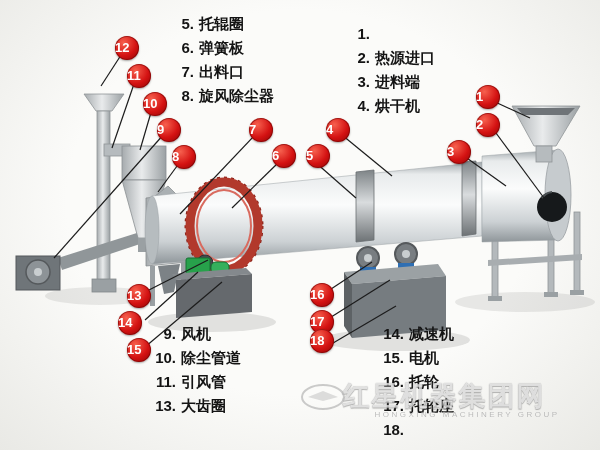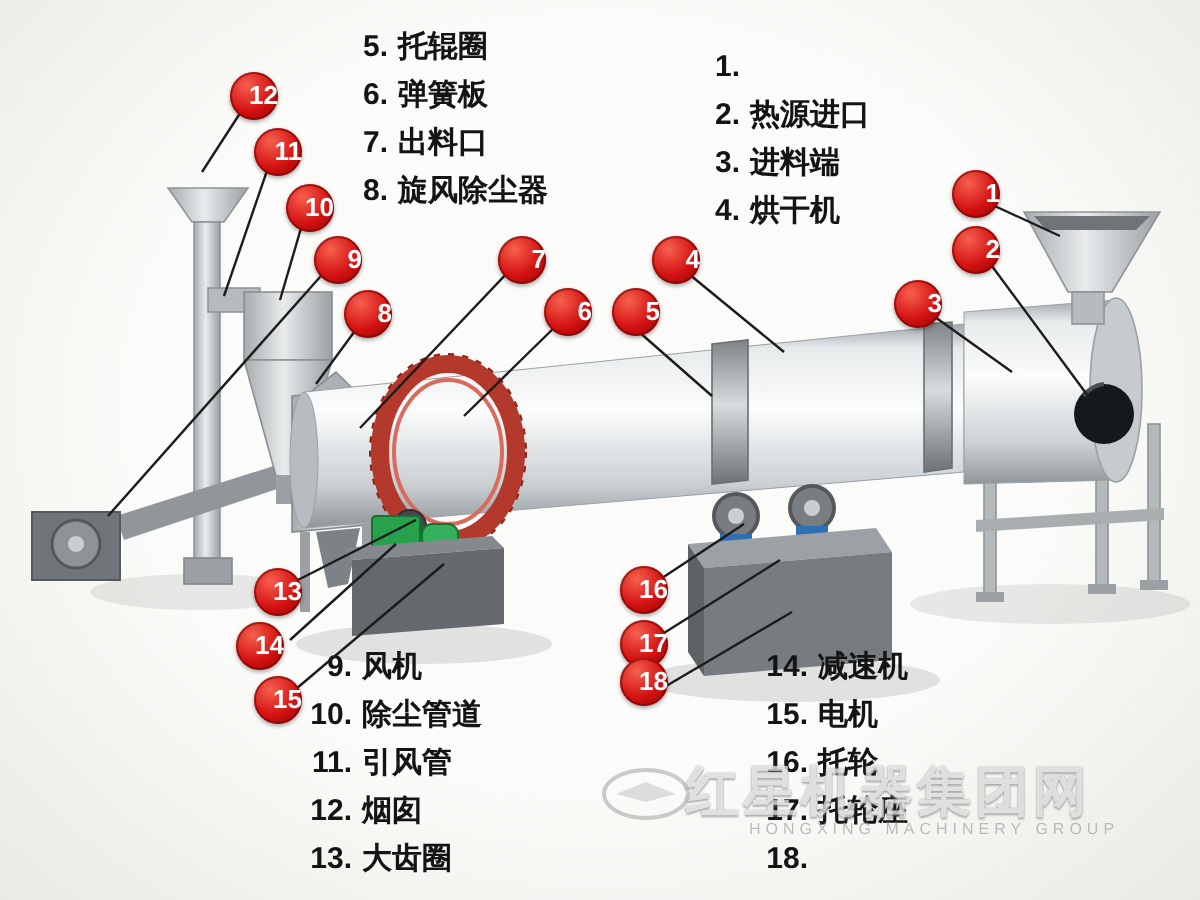--- a/index.html
+++ b/index.html
@@ -10,21 +10,21 @@
   }
   svg{position:absolute;left:0;top:0;}
   
   .legend{position:absolute;font-weight:bold;font-size:15px;color:#141414;}
   .legend .li{display:flex;line-height:24px;white-space:nowrap;}
   .legend .num{width:26px;text-align:right;margin-right:5px;}
   
   .callout{
     position:absolute;width:24px;height:24px;border-radius:50%;
     background:radial-gradient(circle at 35% 28%, #f6604e 0%, #d41212 55%, #8c0404 100%);
-    color:#fff;font-weight:bold;font-size:13px;line-height:24px;text-align:right;
+    color:#fff;font-weight:bold;font-size:13px;line-height:24px;text-align:left;
     box-shadow:0 1px 2px rgba(0,0,0,.35), inset 0 0 0 1px rgba(110,0,0,.55);
     z-index:5;
   }
   
   .watermark{
     position:absolute;left:300px;top:382px;width:296px;display:flex;align-items:center;
     opacity:.85;z-index:6;pointer-events:none;justify-content:center;
   }
   .wm-logo{flex:0 0 auto;margin-right:6px;}
   .wm-cn{
@@ -255,24 +255,20 @@
       </div>
     <div class="li">
         <span class="num">10.</span>
         <span>除尘管道</span>
       </div>
     <div class="li">
         <span class="num">11.</span>
         <span>引风管</span>
       </div>
     <div class="li">
-        <span class="num">12.</span>
-        <span>烟囱</span>
-      </div>
-    <div class="li">
         <span class="num">13.</span>
         <span>大齿圈</span>
       </div>
   </div>
 
   <div class="legend" style="left:378px;top:322px">
     <div class="li">
         <span class="num">14.</span>
         <span>减速机</span>
       </div>

